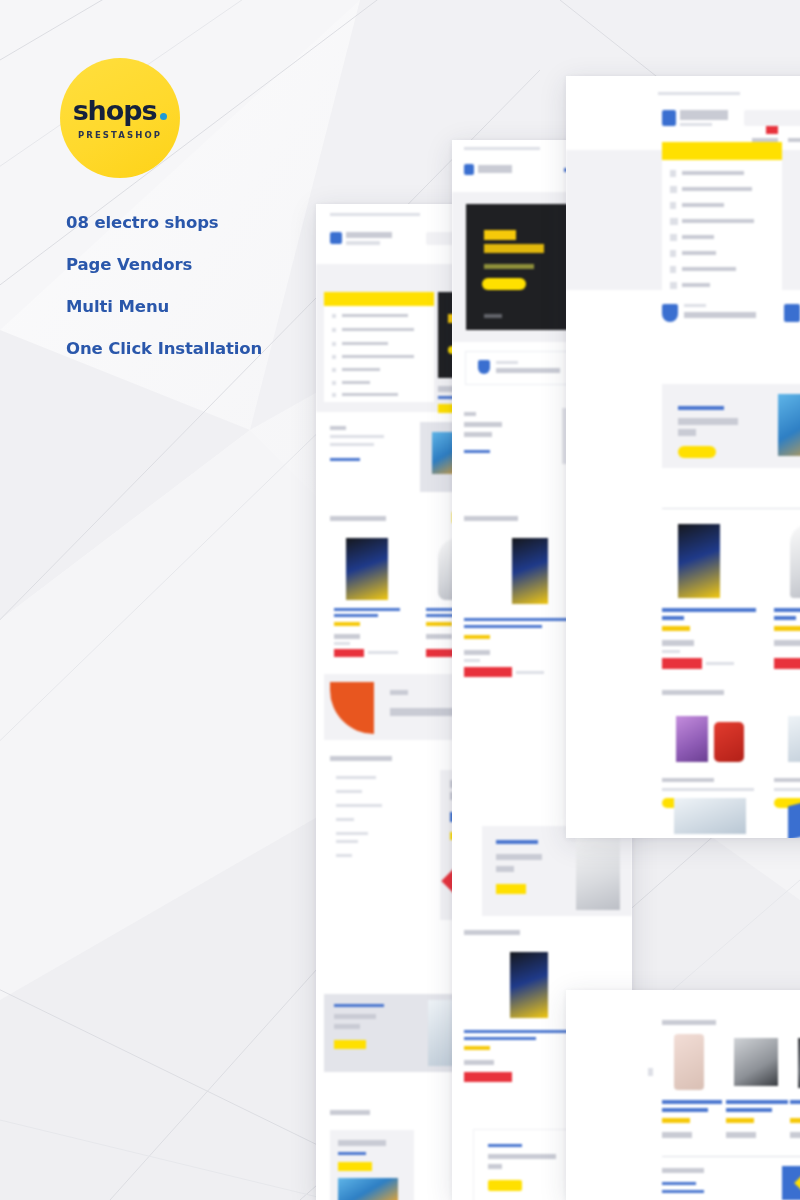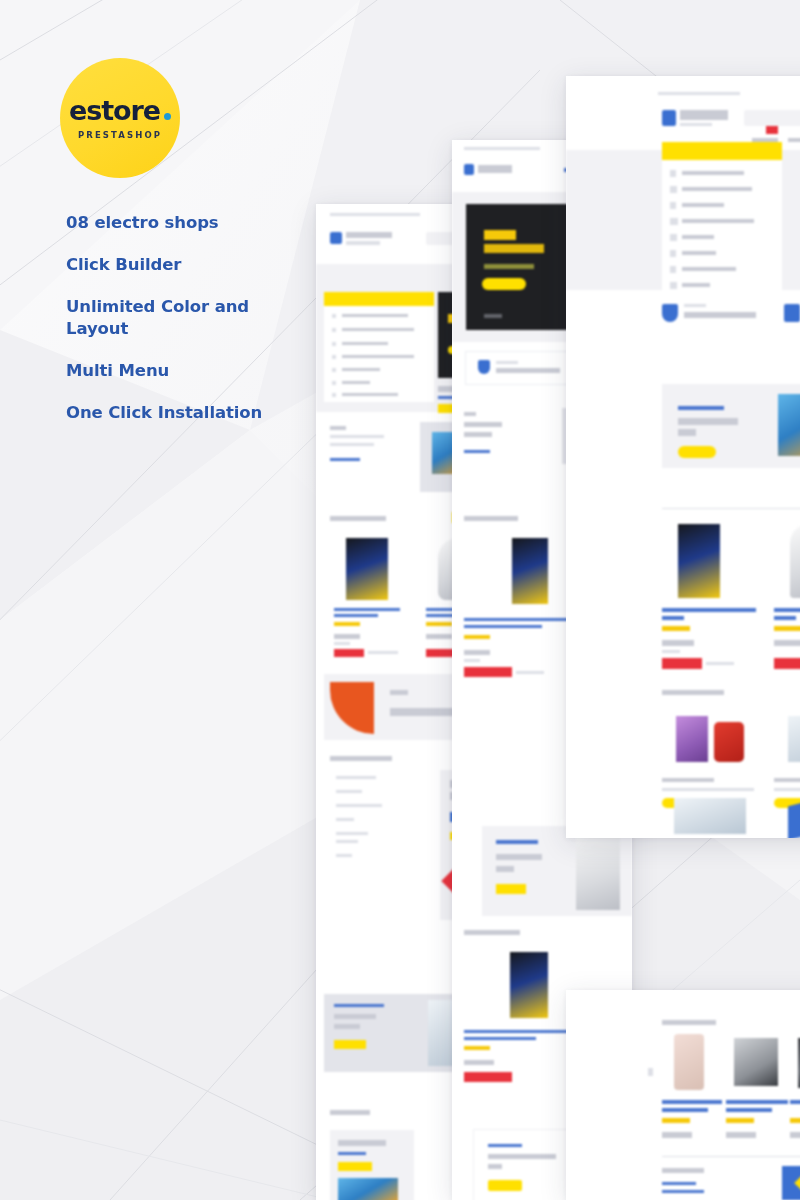--- a/index.html
+++ b/index.html
@@ -121,28 +121,27 @@
       <line x1="-20" y1="760" x2="620" y2="140"></line>
       <line x1="0" y1="1120" x2="330" y2="1200"></line>
       <line x1="430" y1="1200" x2="800" y2="880"></line>
     </g>
   </svg>
 </div>
 
 <div id="left-col">
 
   <div id="logo-badge">
-    <div id="logo-wordmark"><span>estore</span><span id="logo-dot"></span></div>
+    <div id="logo-wordmark"><span>shops</span><span id="logo-dot"></span></div>
     <div id="logo-sub">PRESTASHOP</div>
   </div>
 
   <div id="feature-list">
     <div class="feature-item">08 electro shops</div>
-    <div class="feature-item">Click Builder</div>
-    <div class="feature-item">Unlimited Color and Layout</div>
+    <div class="feature-item">Page Vendors</div>
     <div class="feature-item">Multi Menu</div>
     <div class="feature-item">One Click Installation</div>
   </div>
 </div>
 
 <div class="panel" id="panel-left">
   <div class="blurwrap">
 
     <div class="mk mk-line-l" style="left:14px;top:9px;width:90px;height:3px;"></div>
 

